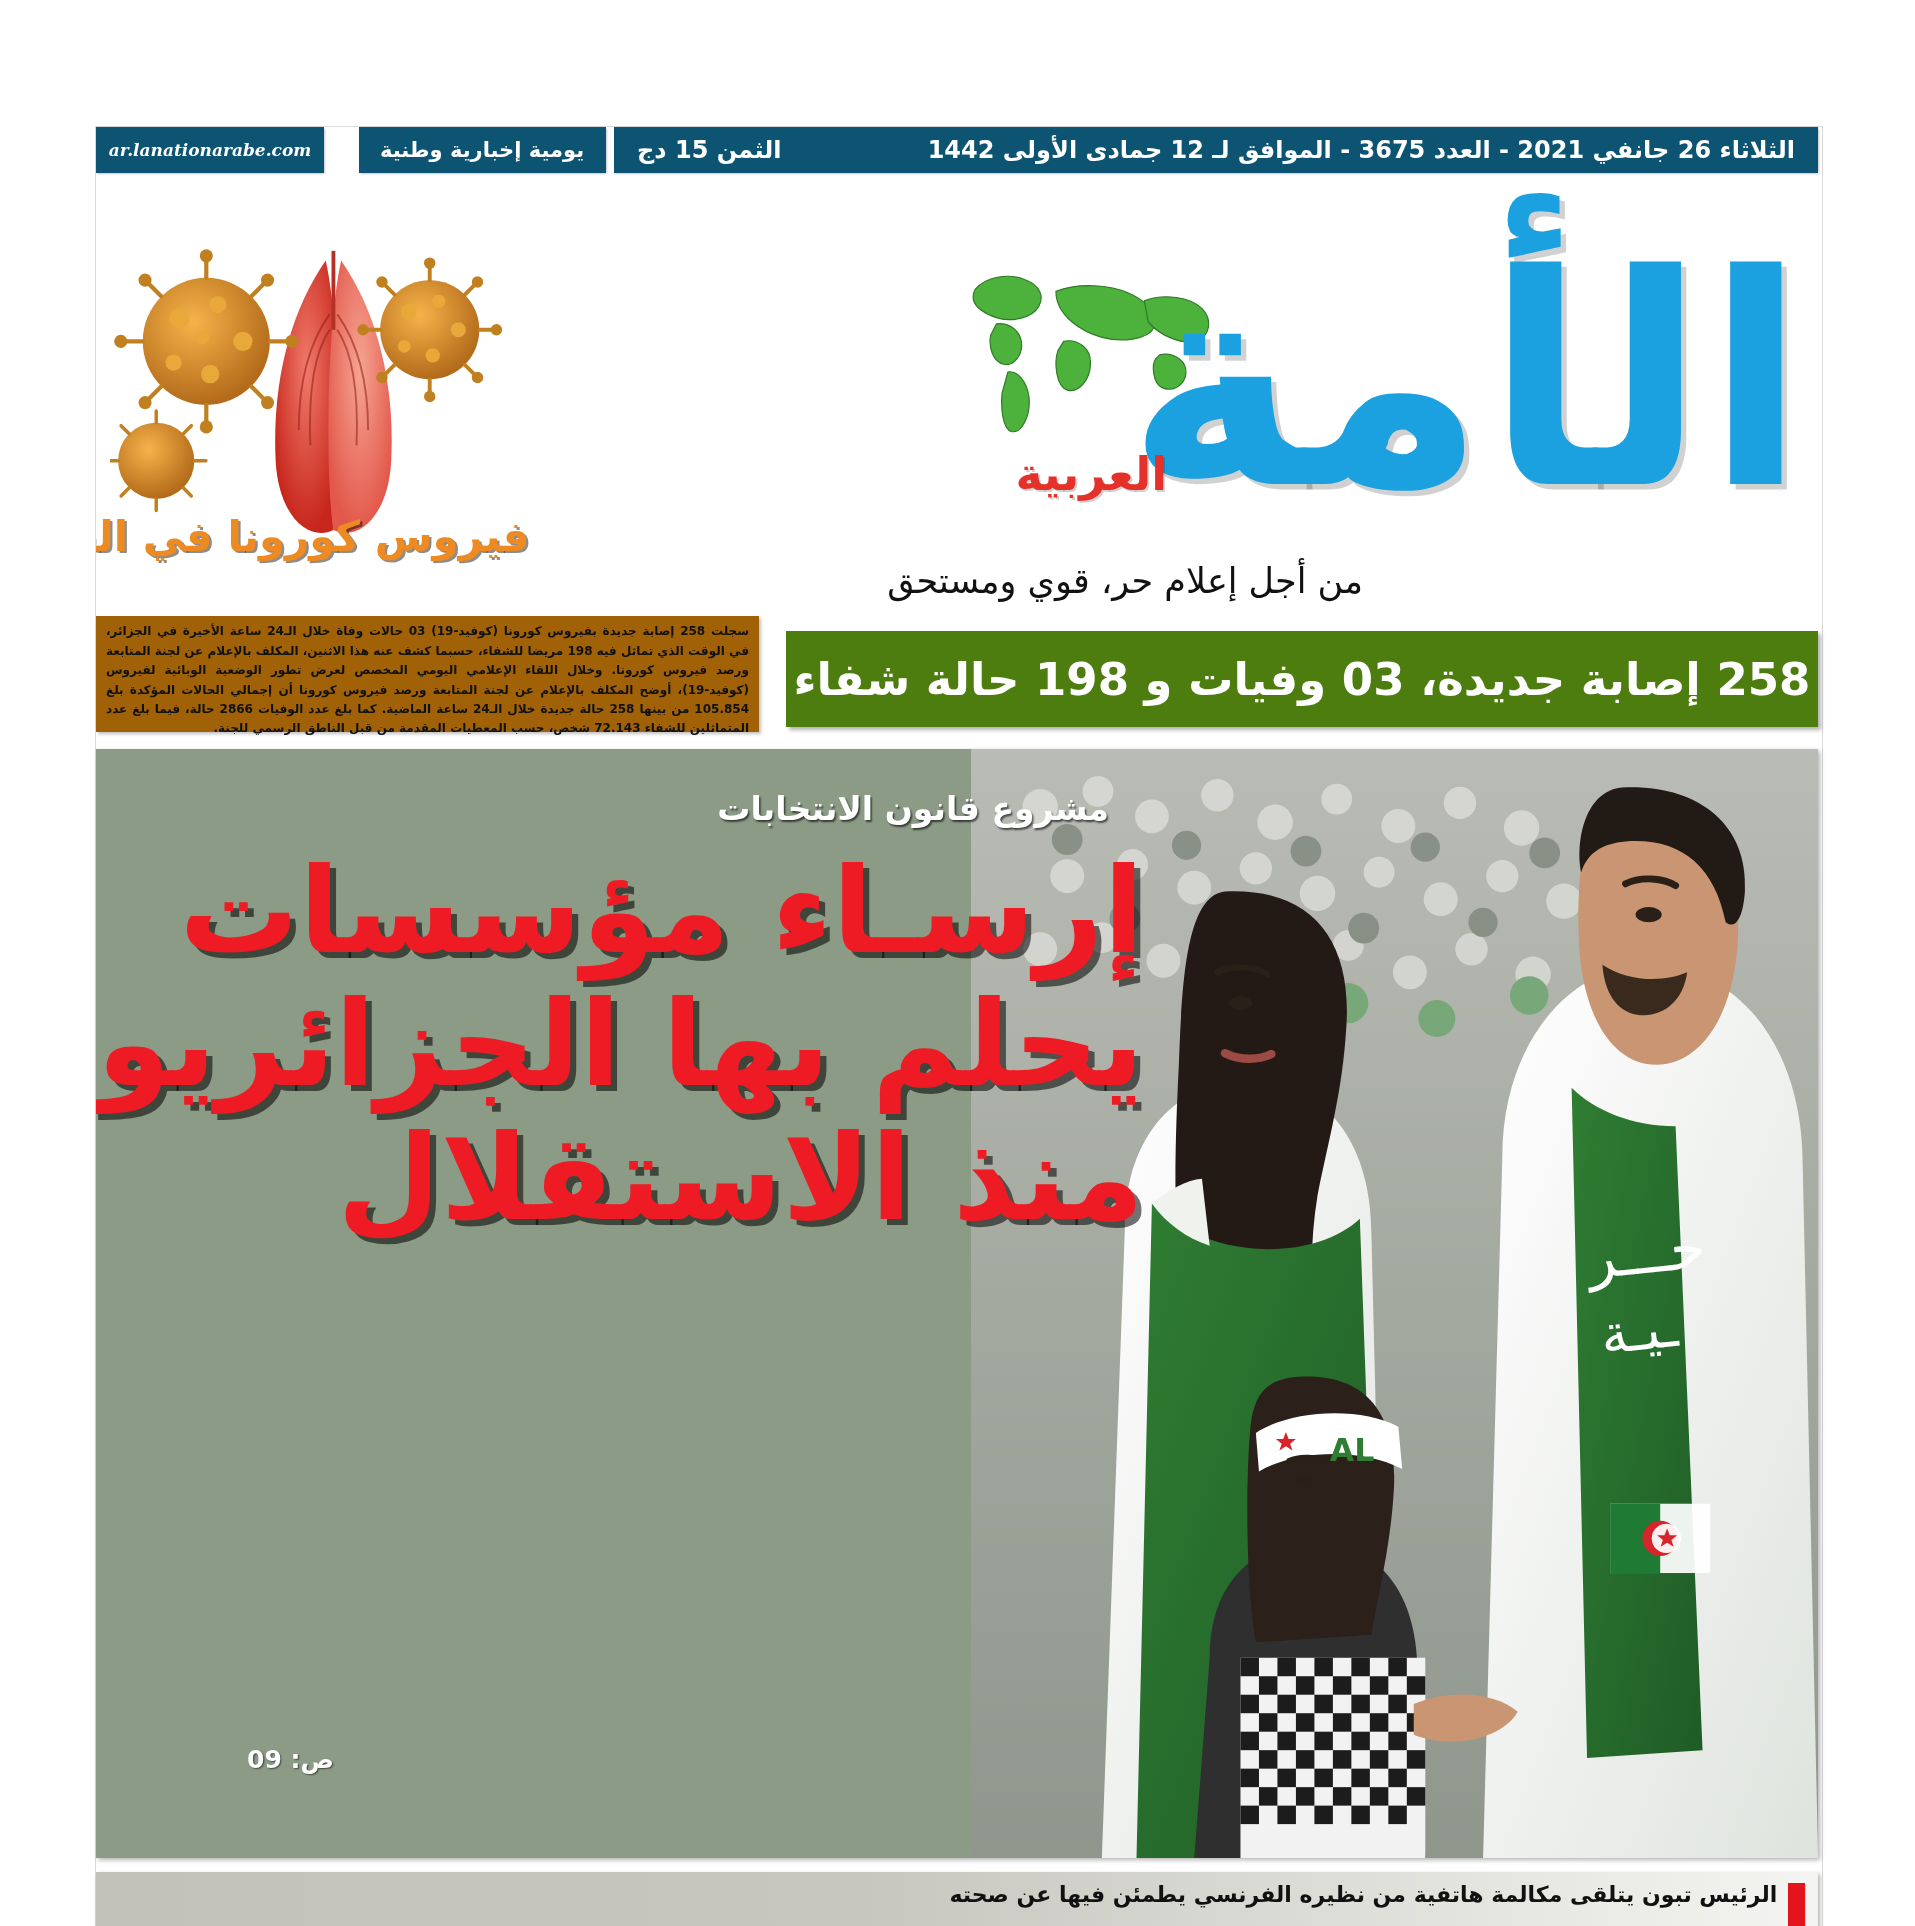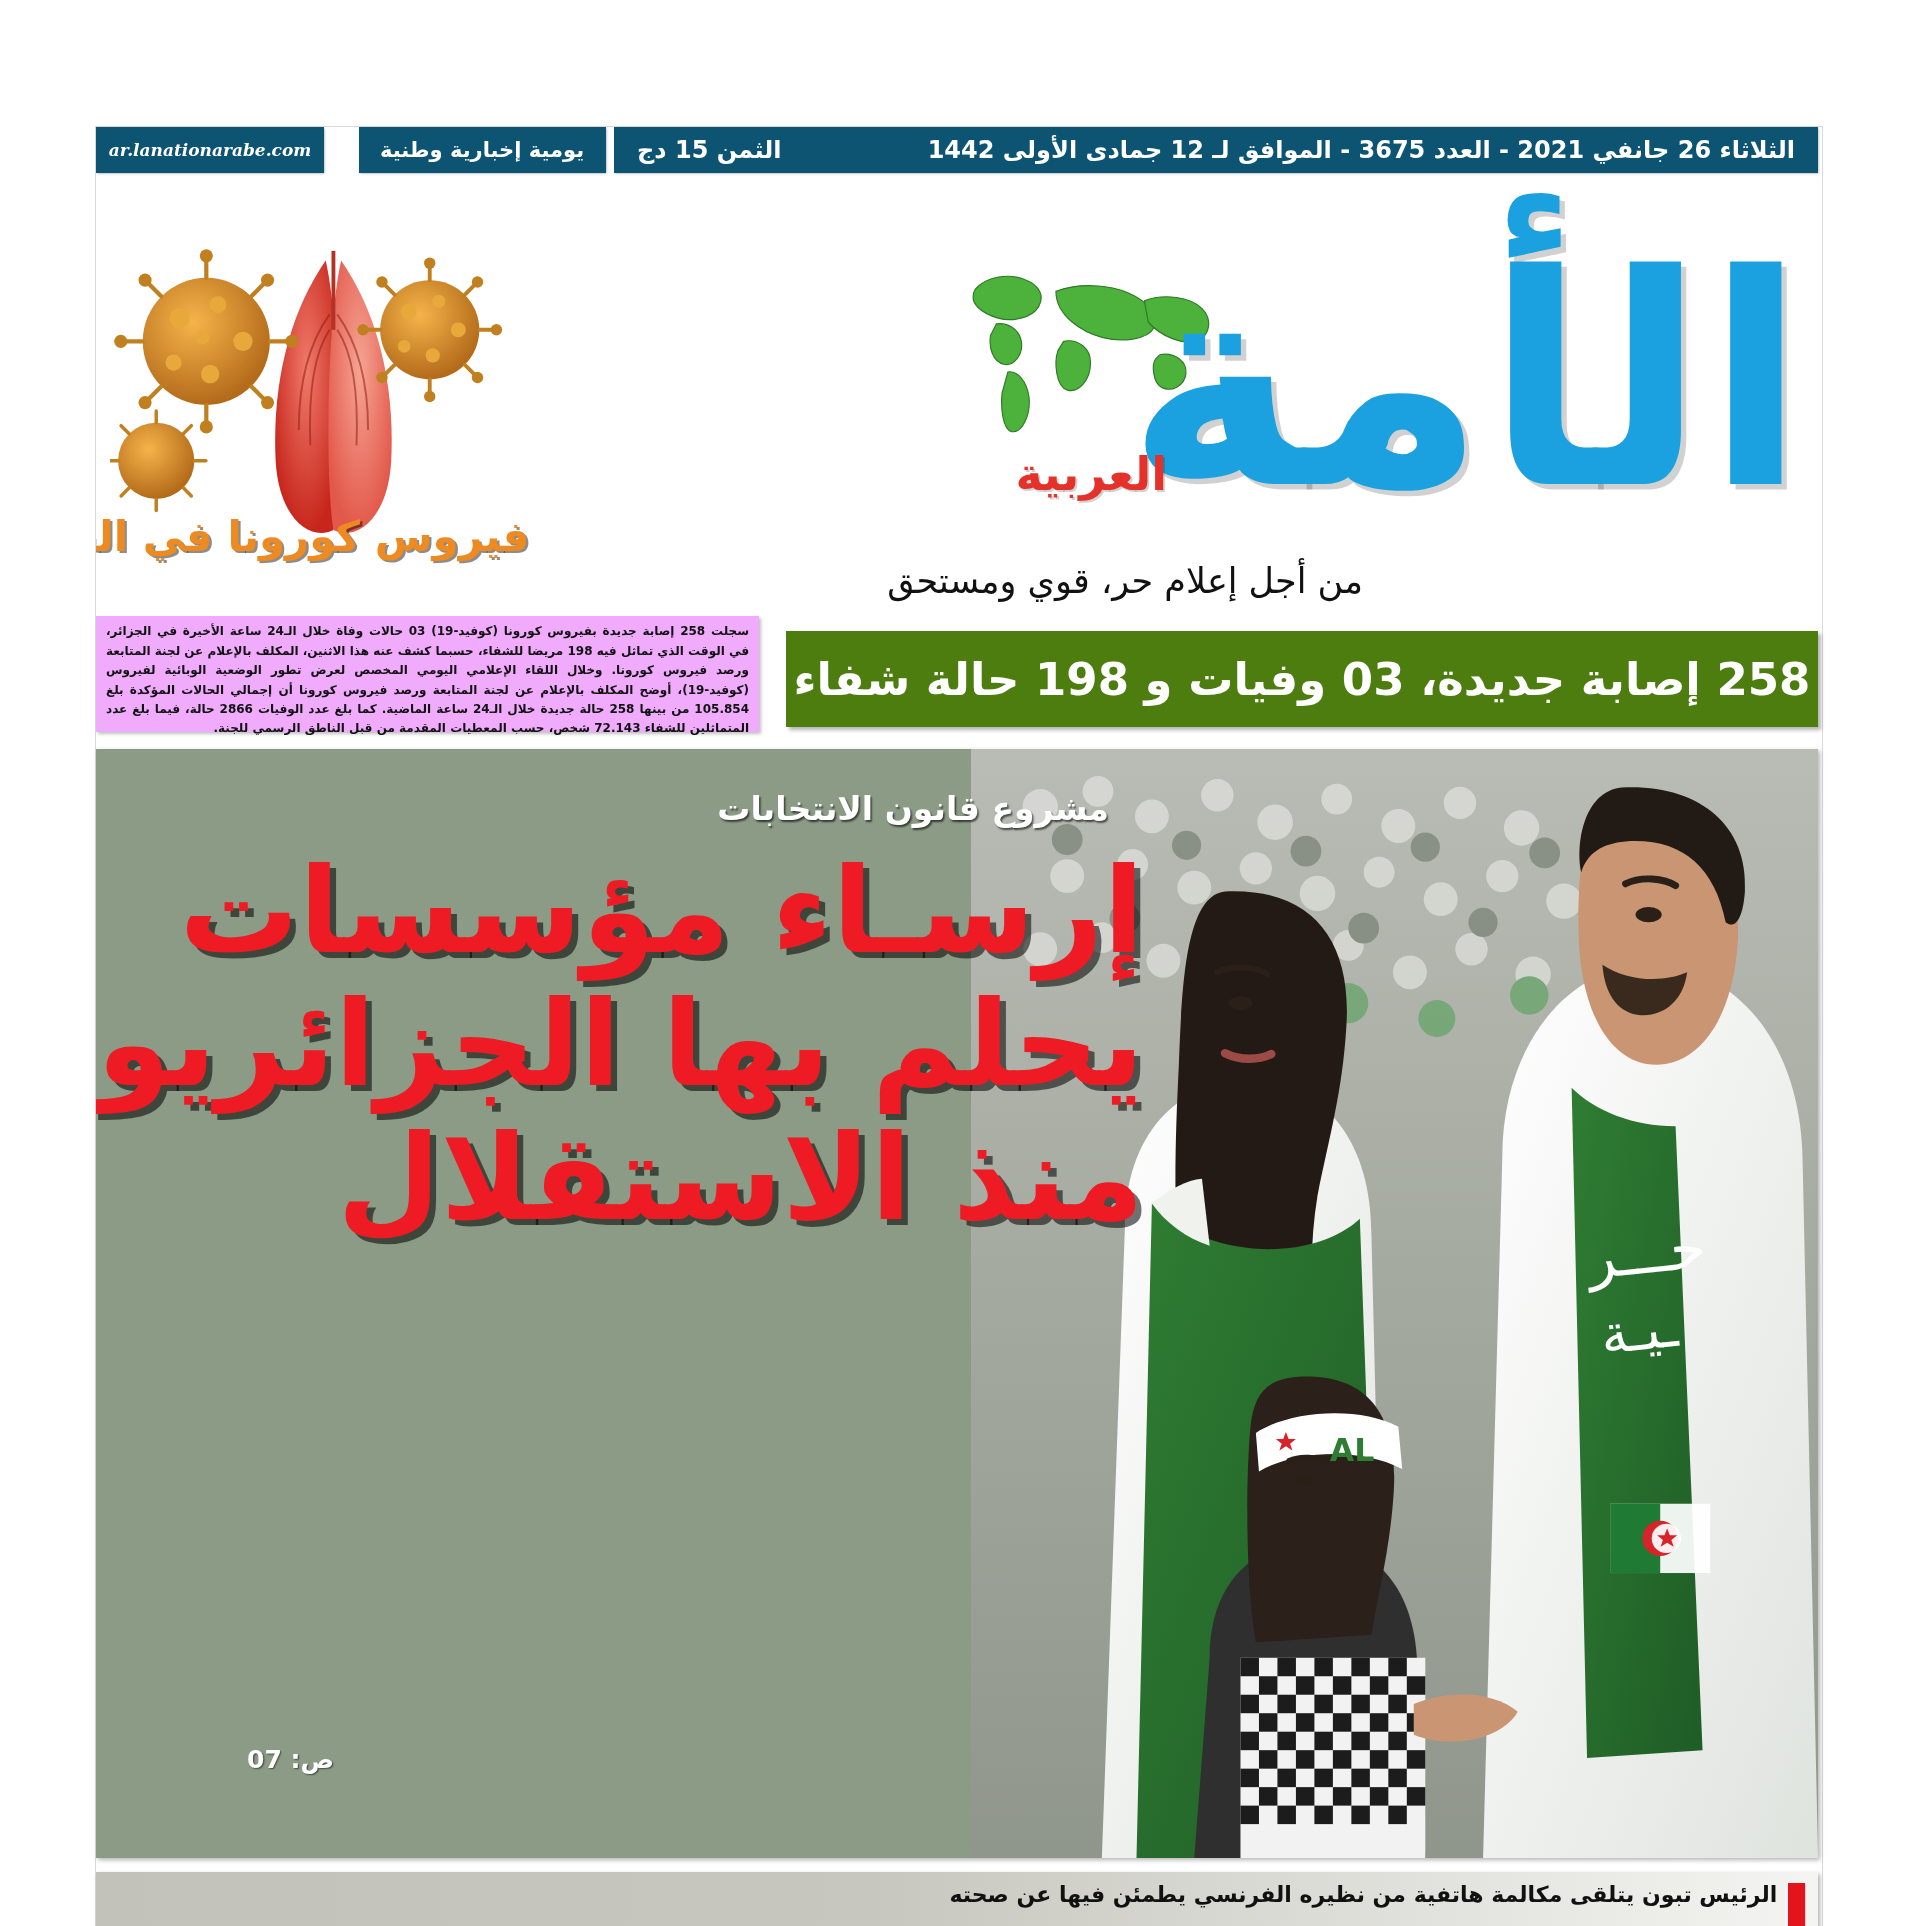--- a/index.html
+++ b/index.html
@@ -61,21 +61,21 @@
 
   
   .covidrow{position:absolute;left:96px;top:616px;width:1722px;height:127px;}
   .covid-red{
     position:absolute;right:0;top:15.4px;width:1032px;height:96px;background:#4d7c0f;
     display:flex;align-items:center;justify-content:center;color:#fff;
     font-size:45px;font-weight:bold;box-shadow:3.1px 3.1px 3.9px rgba(0,0,0,.3);
     white-space:nowrap;
   }
   .covid-pink{
-    position:absolute;left:0;top:0;width:663px;height:116px;background:#f0abfc;
+    position:absolute;left:0;top:0;width:663px;height:116px;background:#a16207;
     padding:6.2px 10px;box-sizing:border-box;box-shadow:1.9px 1.9px 3.1px rgba(0,0,0,.25);
     font-size:12px;font-weight:bold;line-height:1.62;color:#111;text-align:justify;
   }
 
   
   .hero{position:absolute;left:96px;top:749px;width:1722px;height:1109px;
         overflow:hidden;box-shadow:2.3px 2.3px 4.6px rgba(0,0,0,.3);}
   .hero-bg{position:absolute;inset:0;background:#8b9b85;}
   .hero-photo{position:absolute;right:0;top:0;width:847px;height:1109px;overflow:hidden;}
   .hero-kicker{
@@ -448,21 +448,21 @@
 
     <div class="hero-kicker">مشروع قانون الانتخابات</div>
 
     <div class="hero-head">
       <span>إرسـاء مؤسسات</span>
       <span>يحلم بها الجزائريون</span>
       <span>منذ الاستقلال</span>
     </div>
   </div>
 
-  <div class="hero-page">ص: 07</div>
+  <div class="hero-page">ص: 09</div>
 
   <div class="bullets">
     <div class="bullet">
       <div class="marker"></div>
       <div class="btext">الرئيس تبون يتلقى مكالمة هاتفية من نظيره الفرنسي يطمئن فيها عن صحته</div>
 
     </div>
 
   </div>
 

